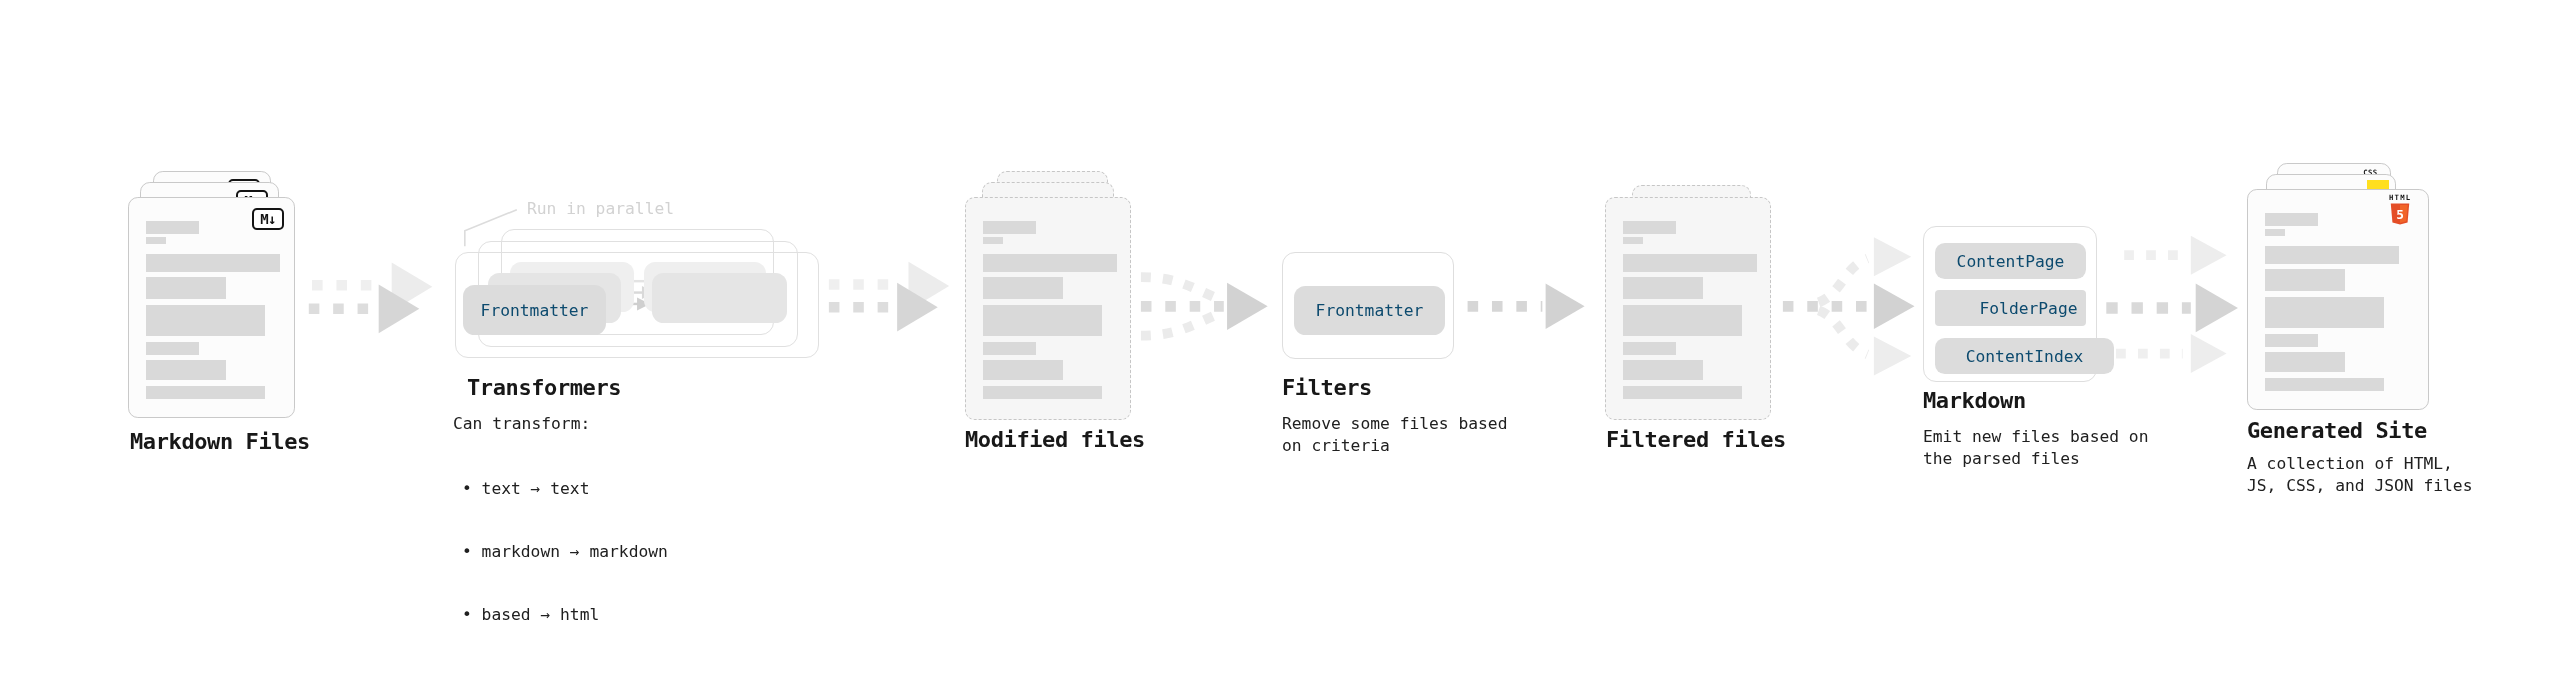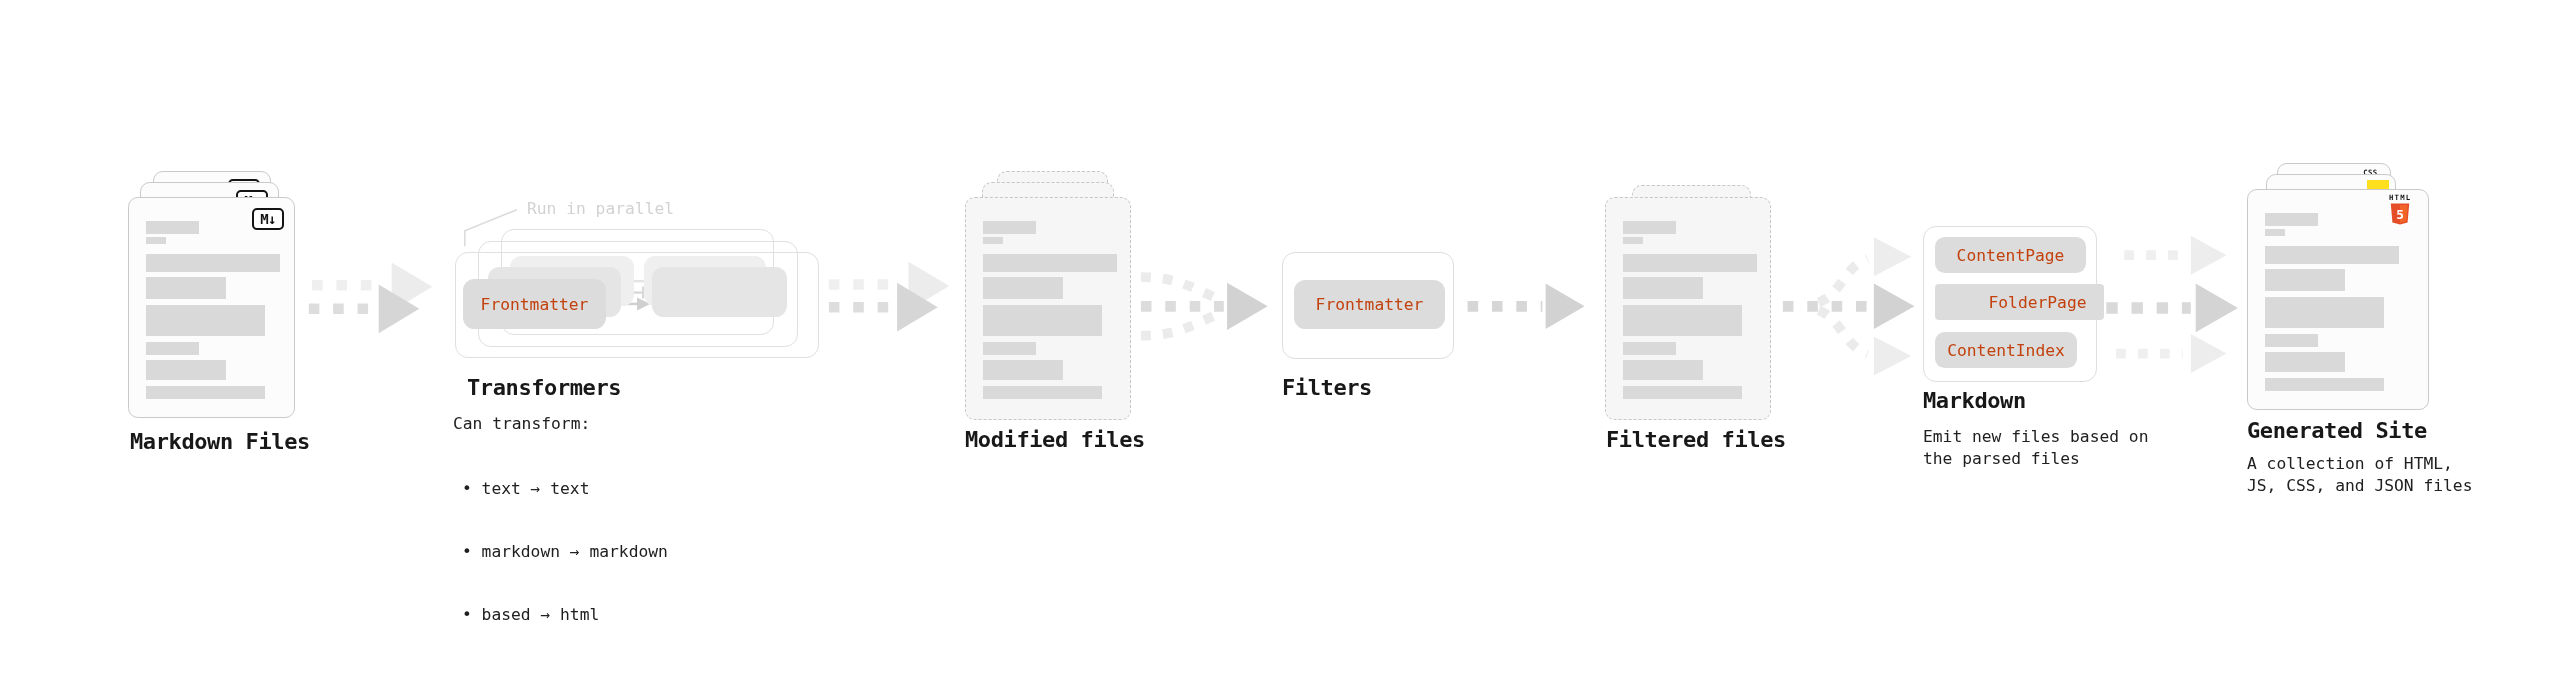--- a/index.html
+++ b/index.html
@@ -24,21 +24,21 @@
   .css-badge{position:absolute;top:4.9px;right:9.8px;text-align:center;}
   .css-word{font-size:7.3px;font-weight:bold;color:#141414;letter-spacing:0.4px;line-height:7.3px;}
   .css-underline{width:19.5px;height:2.4px;margin-top:0.8px;}
   .js-badge{position:absolute;top:4.9px;right:6.5px;width:22px;height:11.4px;}
   .html5-badge{position:absolute;top:4.1px;right:9.8px;width:36px;text-align:center;}
   .html5-word{font-size:7.3px;font-weight:bold;color:#141414;letter-spacing:1.2px;line-height:8.1px;}
 
   
   .tbox{position:absolute;border:1.6px solid #e0e0e0;border-radius:13px;background:transparent;box-sizing:border-box;}
   .pill{position:absolute;border-radius:11.4px;display:flex;align-items:center;justify-content:center;
-    font-size:16.3px;color:#c2410c;box-sizing:border-box;}
+    font-size:16.3px;color:#0c4a6e;box-sizing:border-box;margin-top:6px;}
   .pill.front{background:#dcdcdc;}
   .pill.g1{background:#e5e5e5;}
   .pill.g2{background:#efefef;}
 
   
   .plugin-box{position:absolute;border:1.6px solid #dedede;border-radius:13px;background:#ffffff;box-sizing:border-box;}
 
   
   .stage-label{position:absolute;font-size:22px;font-weight:bold;color:#181818;white-space:pre;letter-spacing:-0.4px;}
   .caption{position:absolute;font-size:16.3px;line-height:22px;color:#202020;white-space:pre;}
@@ -163,40 +163,42 @@
         <div class="bar" style="width: 53px; height: 13px;"></div>
         <div class="bar" style="width: 80px; height: 19.5px;"></div>
         <div class="bar" style="width: 119px; height: 13px;"></div>
       </div>
   </div>
   <div class="stage-label" style="left:965px;top:427px;">Modified files</div>
 
   <div class="plugin-box" style="left:1282px;top:252px;width:172px;height:107px;"></div>
   <div class="pill front" style="left:1294px;top:280px;width:151px;height:49px;">Frontmatter</div>
   <div class="stage-label" style="left:1282px;top:375px;">Filters</div>
+  <div class="caption" style="left:1282px;top:413px;">Remove some files based
+on criteria</div>
 
   <div class="card dashed" style="left:1632px;top:185px;width:119px;height:81px;"></div>
   <div class="card dashed" style="left:1605px;top:197px;width:166px;height:223px;">
     <div class="bars">
         <div class="bar" style="width: 53px; height: 13px;"></div>
         <div class="bar" style="width: 19.5px; height: 6.5px;"></div>
         <div class="bar" style="width: 134px; height: 18px;"></div>
         <div class="bar" style="width: 80px; height: 22px;"></div>
         <div class="bar" style="width: 119px; height: 31px;"></div>
         <div class="bar" style="width: 53px; height: 13px;"></div>
         <div class="bar" style="width: 80px; height: 19.5px;"></div>
         <div class="bar" style="width: 119px; height: 13px;"></div>
       </div>
   </div>
   <div class="stage-label" style="left:1606px;top:427px;">Filtered files</div>
 
   <div class="plugin-box" style="left:1923px;top:226px;width:174px;height:156px;"></div>
   <div class="pill front" style="left:1935px;top:237px;width:151px;height:36px;border-radius:9.8px;">ContentPage</div>
-  <div class="pill front" style="left:1935px;top:284px;width:169px;height:36px;border-radius:4px;padding-left:36px;">FolderPage</div>
-  <div class="pill front" style="left:1935px;top:332px;width:142px;height:36px;border-radius:9.8px;">ContentIndex</div>
+  <div class="pill front" style="left:1935px;top:284px;width:151px;height:36px;border-radius:4px;padding-left:36px;">FolderPage</div>
+  <div class="pill front" style="left:1935px;top:332px;width:179px;height:36px;border-radius:9.8px;">ContentIndex</div>
   <div class="stage-label" style="left:1923px;top:388px;">Markdown</div>
   <div class="caption" style="left:1923px;top:426px;">Emit new files based on
 the parsed files</div>
 
   <div class="card" style="left:2277px;top:163px;width:114px;height:81px;">
     <div class="css-badge">
       <div class="css-word">CSS</div>
       <div class="css-underline" style="background:#1a6fe0;"></div>
     </div>
   </div>

